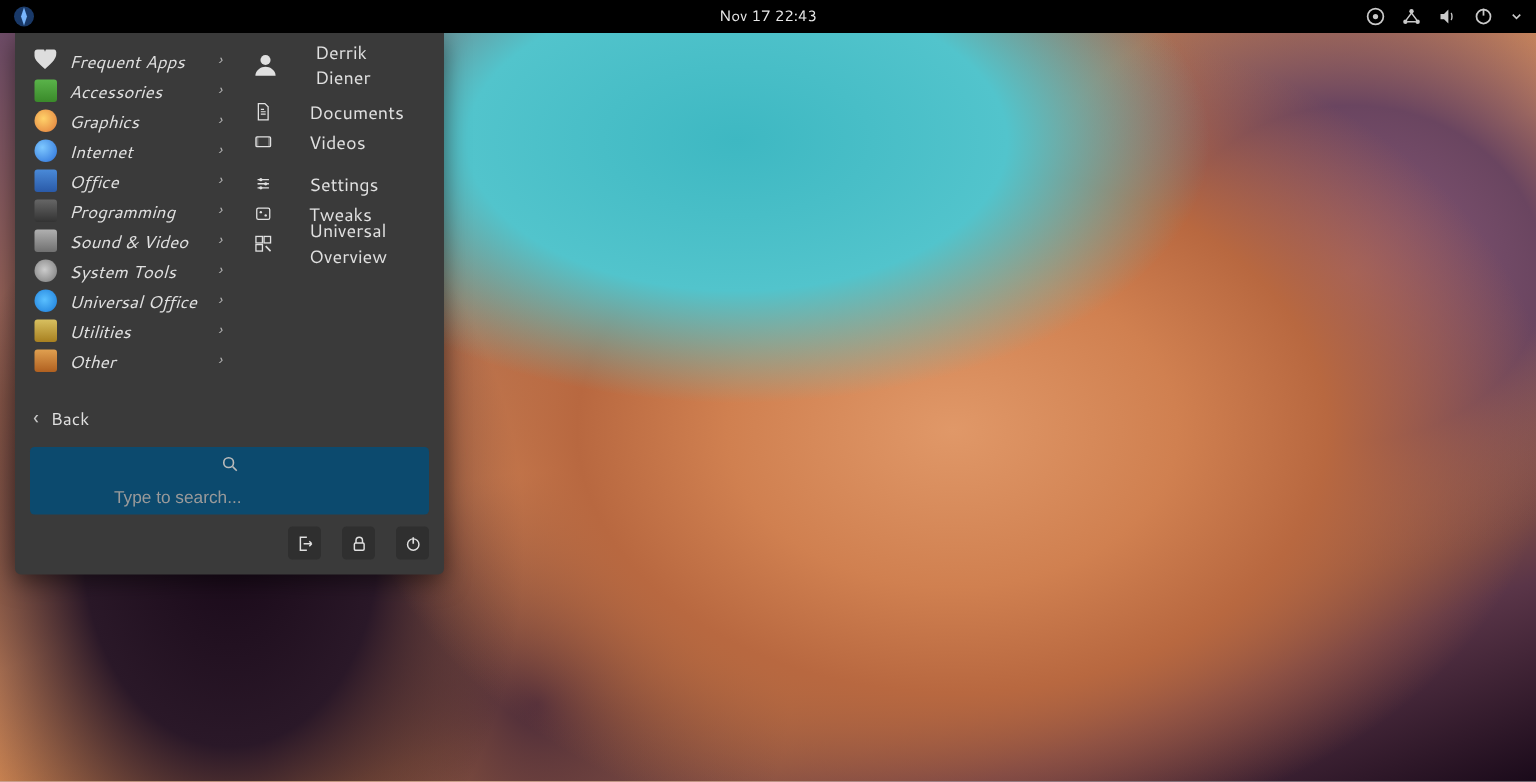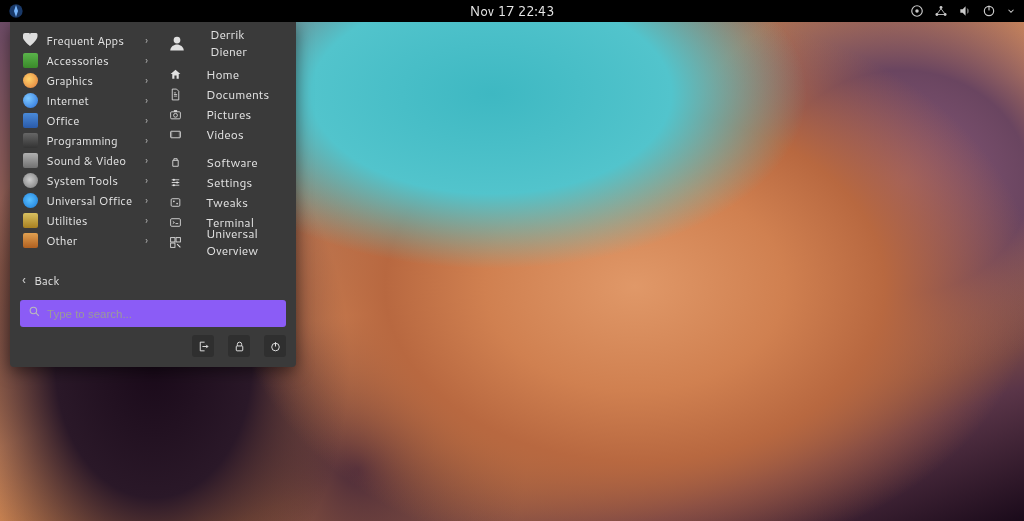--- a/index.html
+++ b/index.html
@@ -18,59 +18,59 @@
         radial-gradient(ellipse 500px 350px at 62% 55%, #e09868 0%, #d08050 30%, #b86840 50%, transparent 80%),
         radial-gradient(ellipse 280px 380px at 15% 70%, #1a0a1a 0%, #2a1828 35%, transparent 70%),
         radial-gradient(ellipse 320px 280px at 88% 35%, #8a5a7a 0%, #6a4560 40%, transparent 70%),
         radial-gradient(ellipse 240px 220px at 35% 90%, #4a2a3a 0%, transparent 70%),
         linear-gradient(160deg, #6a4a6a 0%, #a06850 30%, #d89060 50%, #c07840 68%, #5a3548 85%, #1a0a1a 100%);
     }
     .topbar {
       position: absolute; top: 0; left: 0; right: 0;
       height: 22px; background: #000; color: #e8e8e8;
       display: flex; align-items: center; justify-content: space-between;
-      padding: 0 8px; font-size: 13px;
+      padding: 0 8px; font-size: 10px;
     }
     .topbar-left, .topbar-right { display:flex; align-items:center; gap:12px; }
     .topbar-right { gap:10px; }
     .topbar-logo { width:16px; height:16px; display:flex; align-items:center; justify-content:center; }
     .topbar-center { position:absolute; left:50%; transform:translateX(-50%); }
     .tray-icon { width:14px; height:14px; display:flex; align-items:center; justify-content:center; opacity:.9; cursor:pointer; }
     .tray-icon svg { width:14px; height:14px; }
     .menu {
       position:absolute; top:22px; left:10px; width:286px;
       background:#3a3a3a; color:#e0e0e0; border-radius:0 0 4px 4px;
       box-shadow: 0 4px 16px rgba(0,0,0,.5);
       display:flex; flex-direction:column; font-size:12px;
     }
     .menu-columns { display:flex; }
     .col-left { width:148px; padding:8px 0 4px 0; }
     .col-right { width:138px; padding:8px 0 4px 0; }
     .cat-item {
       display:flex; align-items:center; gap:8px;
-      padding:3px 10px 3px 12px; cursor:pointer; height:20px;
+      padding:3px 10px 3px 12px; cursor:pointer; height:20px;font-style:italic;
     }
     .cat-icon { width:16px; height:16px; display:flex; align-items:center; justify-content:center; flex-shrink:0; }
     .cat-label { flex:1; font-size:11.5px; }
     .cat-chevron { font-size:10px; opacity:.7; }
     .right-item {
       display:flex; align-items:center; gap:24px;
       padding:3px 27px 3px 10px; cursor:pointer; height:20px;
     }
     .right-icon { width:14px; height:14px; display:flex; align-items:center; justify-content:center; flex-shrink:0; }
     .right-icon svg { width:13px; height:13px; }
     .user-block { height:26px; }
     .user-block .right-icon { width:18px; height:18px; }
     .user-block .right-icon svg { width:18px; height:18px; }
     .sep { height:8px; }
     .menu-footer { padding:10px 10px 0 10px; }
     .back-row { display:flex; align-items:center; gap:8px; padding:4px 2px 10px 2px; cursor:pointer; font-size:11.5px; }
     .search-row {
       display:flex; align-items:center; gap:6px;
-      background:#8b5cf6; border-radius:3px; padding:5px 8px; margin:0 0 6px 0;
+      background:#0c4a6e; border-radius:3px; padding:5px 8px; margin:0 0 6px 0;flex-direction:column;
     }
     .search-row input {
       flex:1; background:transparent; border:0; color:#e0e0e0; font-size:11.5px; outline:0;
     }
     .search-row input::placeholder { color:#9a9a9a; }
     .footer-actions {
       display:flex; justify-content:flex-end; gap:14px;
       padding:2px 10px 10px 0;
     }
     .footer-btn {
@@ -234,93 +234,57 @@
               <circle cx="12" cy="8" r="4.5"></circle>
               <path d="M3 22c0-5 5-8 9-8s9 3 9 8"></path>
             </svg>
         </span>
         <span>Derrik Diener</span>
       </div>
       <div class="sep"></div>
       <div class="right-item">
         <span class="right-icon">
             <svg viewBox="0 0 24 24">
-              <path d="M12 3l9 8h-3v9h-4v-6h-4v6H6v-9H3z"></path>
-            </svg>
-          </span>
-        <span>Home</span>
-      </div>
-      <div class="right-item">
-        <span class="right-icon">
-            <svg viewBox="0 0 24 24">
               <path d="M6 2h8l4 4v16H6z" fill="none" stroke="#e0e0e0" stroke-width="1.6"></path>
               <path d="M9 12h6M9 15h6M9 9h4" stroke="#e0e0e0" stroke-width="1.4"></path>
             </svg>
           </span>
         <span>Documents</span>
-      </div>
-      <div class="right-item">
-        <span class="right-icon">
-            <svg viewBox="0 0 24 24">
-              <rect x="3" y="7" width="18" height="13" rx="2" fill="none" stroke="#e0e0e0" stroke-width="1.6"></rect>
-              <circle cx="12" cy="13.5" r="3.5" fill="none" stroke="#e0e0e0" stroke-width="1.6"></circle>
-              <rect x="9" y="4" width="6" height="3"></rect>
-            </svg>
-          </span>
-        <span>Pictures</span>
       </div>
       <div class="right-item">
         <span class="right-icon">
             <svg viewBox="0 0 24 24">
               <rect x="3" y="6" width="18" height="12" rx="1.5" fill="none" stroke="#e0e0e0" stroke-width="1.6"></rect>
               <rect x="3" y="6" width="3" height="12" fill="#e0e0e0" opacity=".35"></rect>
               <rect x="18" y="6" width="3" height="12" fill="#e0e0e0" opacity=".35"></rect>
             </svg>
           </span>
         <span>Videos</span>
       </div>
       <div class="sep"></div>
-      <div class="right-item">
-        <span class="right-icon">
-            <svg viewBox="0 0 24 24">
-              <path d="M7 8h10v11H7z" fill="none" stroke="#e0e0e0" stroke-width="1.6"></path>
-              <path d="M9 8V5h6v3" fill="none" stroke="#e0e0e0" stroke-width="1.6"></path>
-            </svg>
-          </span>
-        <span>Software</span>
-      </div>
       <div class="right-item">
         <span class="right-icon">
             <svg viewBox="0 0 24 24">
               <path d="M5 7h14M5 12h14M5 17h14" stroke="#e0e0e0" stroke-width="1.6"></path>
               <circle cx="9" cy="7" r="2"></circle>
               <circle cx="15" cy="12" r="2"></circle>
               <circle cx="9" cy="17" r="2"></circle>
             </svg>
           </span>
         <span>Settings</span>
       </div>
       <div class="right-item">
         <span class="right-icon">
             <svg viewBox="0 0 24 24">
               <rect x="4" y="5" width="16" height="14" rx="2" fill="none" stroke="#e0e0e0" stroke-width="1.6"></rect>
               <circle cx="9" cy="10" r="1.5"></circle>
               <circle cx="15" cy="14" r="1.5"></circle>
             </svg>
           </span>
         <span>Tweaks</span>
-      </div>
-      <div class="right-item">
-        <span class="right-icon">
-            <svg viewBox="0 0 24 24">
-              <rect x="3" y="5" width="18" height="14" rx="2" fill="none" stroke="#e0e0e0" stroke-width="1.6"></rect>
-              <path d="M7 10l3 2-3 2M12 14h5" stroke="#e0e0e0" stroke-width="1.6" fill="none"></path>
-            </svg>
-          </span>
-        <span>Terminal</span>
       </div>
       <div class="right-item">
         <span class="right-icon">
             <svg viewBox="0 0 24 24">
               <rect x="3" y="3" width="8" height="8" fill="none" stroke="#e0e0e0" stroke-width="1.6"></rect>
               <rect x="13" y="3" width="8" height="8" fill="none" stroke="#e0e0e0" stroke-width="1.6"></rect>
               <rect x="3" y="13" width="8" height="8" fill="none" stroke="#e0e0e0" stroke-width="1.6"></rect>
               <path d="M15 15l6 6" stroke="#e0e0e0" stroke-width="2"></path>
             </svg>
           </span>

